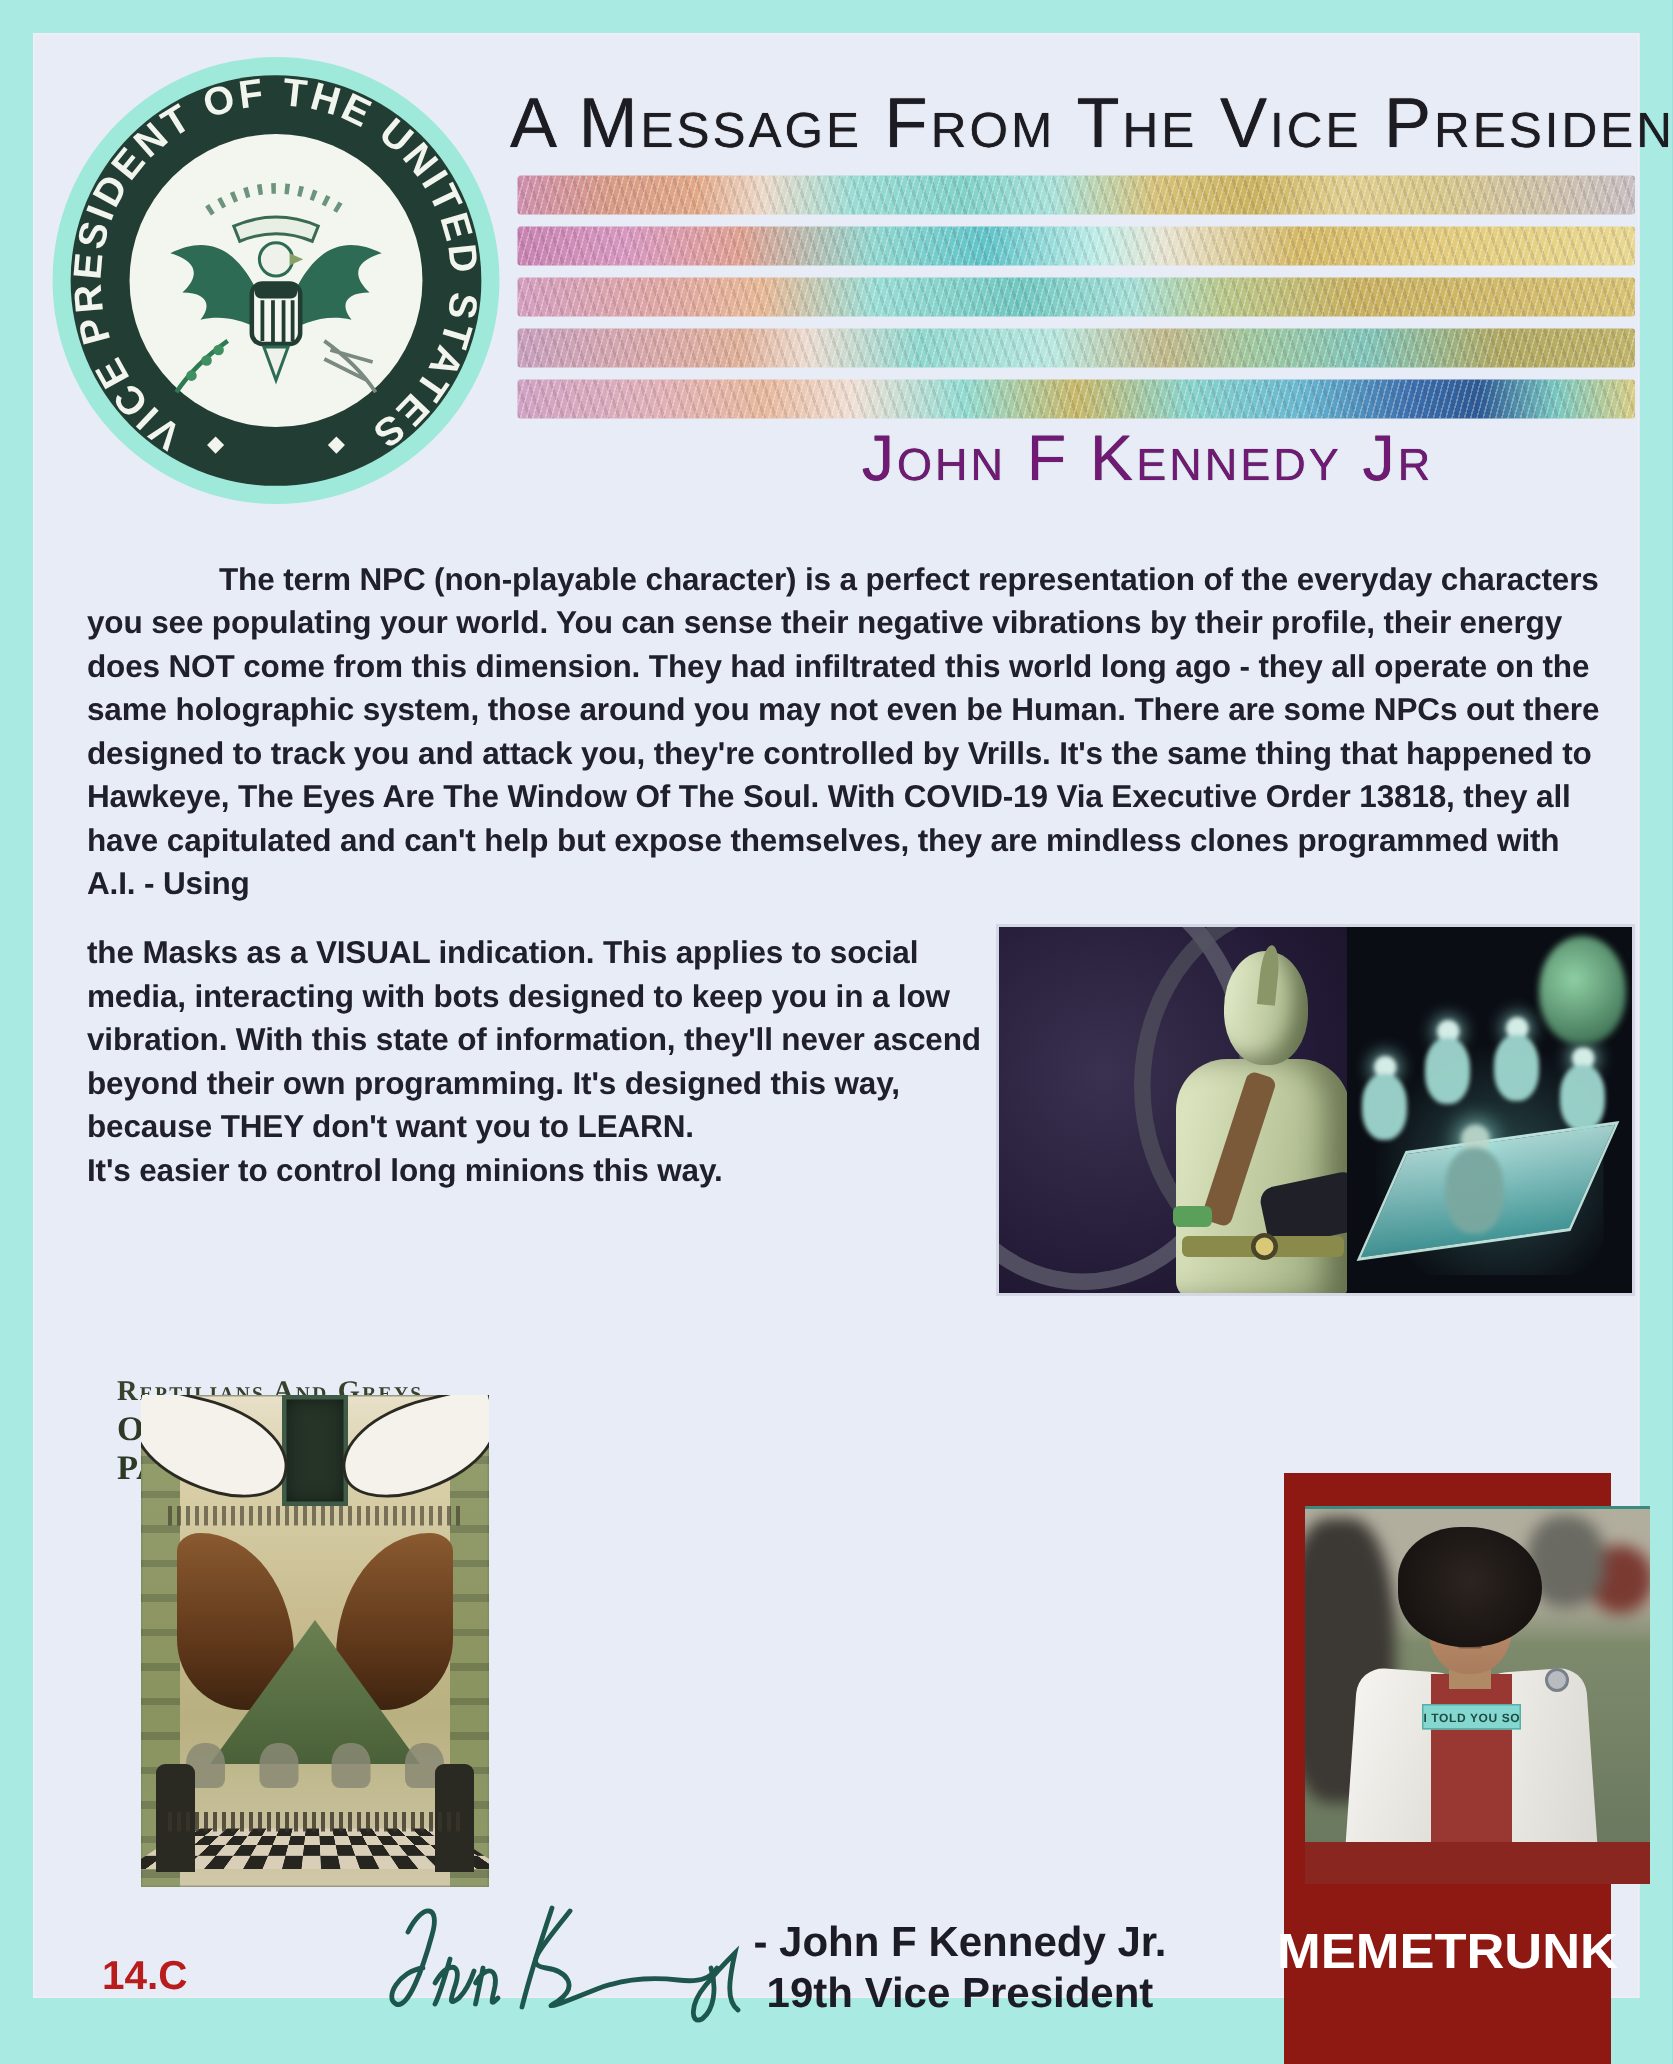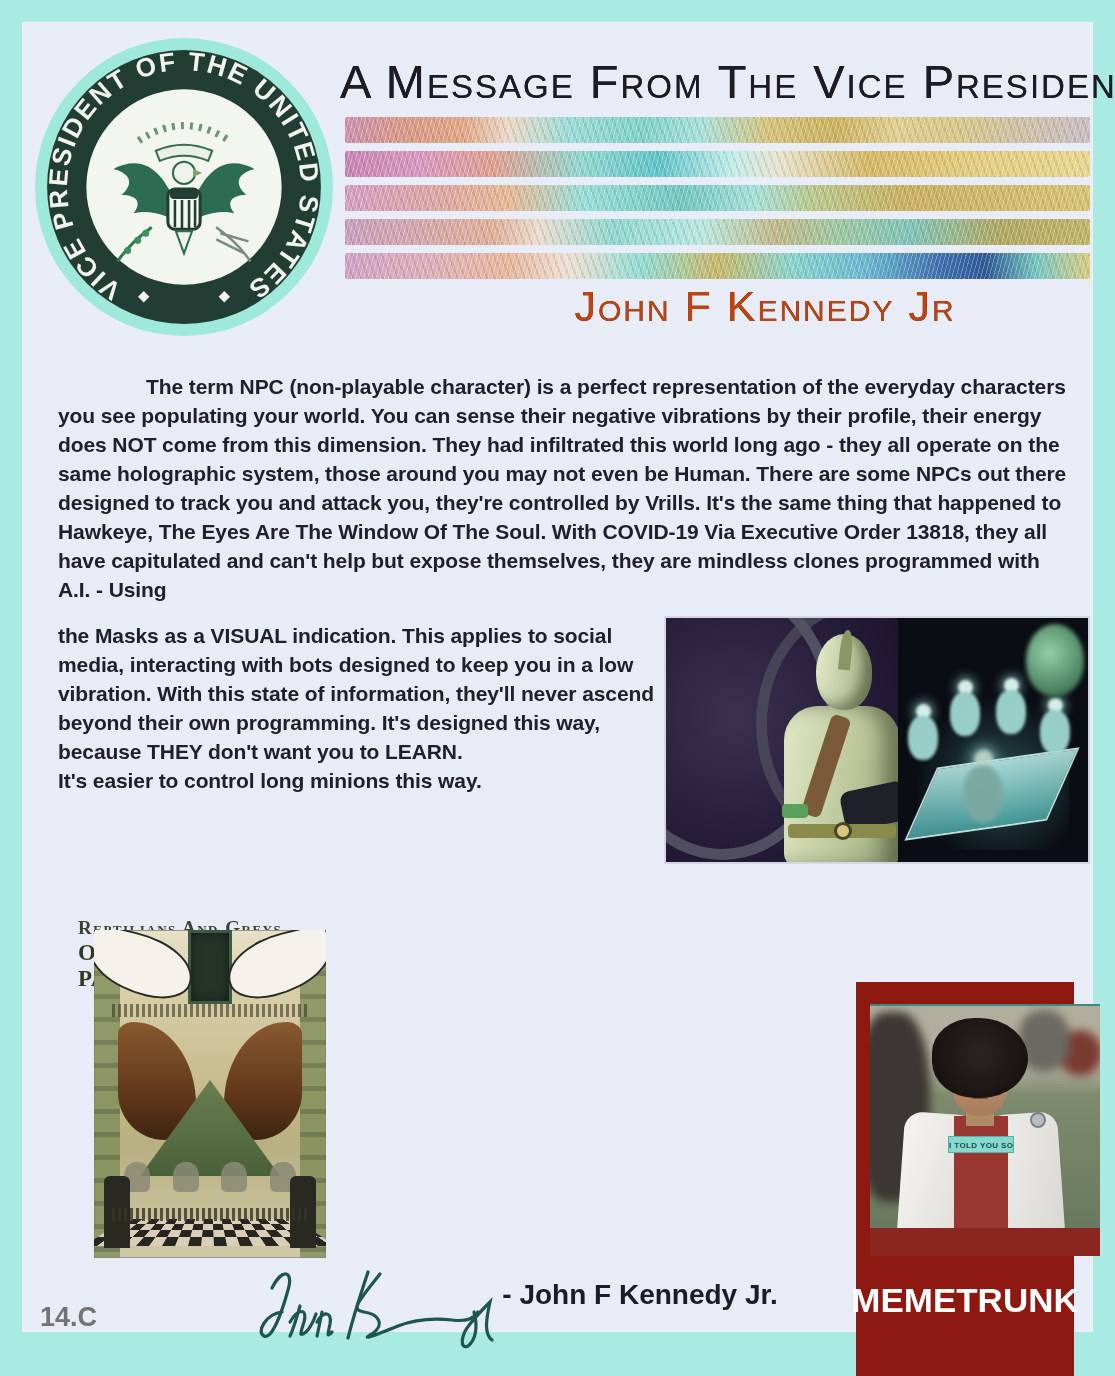--- a/index.html
+++ b/index.html
@@ -6,21 +6,21 @@
   .canvas{position:relative;width:1115px;height:1376px;background:#a9ebe3;overflow:hidden;
           font-family:"Liberation Sans",sans-serif;}
   .page{position:absolute;left:22px;top:22px;width:1071px;height:1310px;background:#e8ecf6;
         box-shadow:inset 0 0 0 1px #f2eef6;}
 
   
   .title{position:absolute;left:340px;top:54px;width:752px;text-align:center;
          font-variant:small-caps;font-size:47px;letter-spacing:2px;color:#1c1c22;
          text-shadow:0 0 .5px #1c1c22;white-space:nowrap;}
   .subtitle{position:absolute;left:440px;top:282px;width:650px;text-align:center;
-         font-variant:small-caps;font-size:43px;letter-spacing:2px;color:#c2410c;
+         font-variant:small-caps;font-size:43px;letter-spacing:2px;color:#701a75;
          text-shadow:0 0 .5px #1c1c22;white-space:nowrap;}
   .seal{position:absolute;left:33px;top:36px;width:302px;height:302px;}
 
   
   .banner{position:absolute;left:345px;top:117px;width:745px;}
   .stripe{position:relative;height:26px;margin-bottom:8px;border-radius:2px;}
   .stripe::after{content:"";position:absolute;inset:0;border-radius:2px;background:
      repeating-linear-gradient(105deg,rgba(255,255,255,.30) 0 1px,transparent 1px 4px),
      repeating-linear-gradient(70deg,rgba(70,50,70,.12) 0 2px,transparent 2px 7px);}
   .s1{background:linear-gradient(90deg,#cf8fae 0%,#d89a86 8%,#e2a886 16%,#ecd9c8 22%,#9addd4 30%,#7fd2c8 40%,#a8e2da 48%,#d6c278 57%,#cbb35e 66%,#e0cf8e 74%,#d8c887 82%,#cfc2a2 90%,#c8bfc2 100%);}
@@ -166,21 +166,21 @@
          font-size:8px;font-weight:700;color:#1f4a44;text-align:center;line-height:17px;letter-spacing:.4px;
          border:1px solid #57b0a8;box-sizing:border-box;white-space:nowrap;}
   .mt-badge{position:absolute;left:160px;top:106px;width:16px;height:16px;border-radius:50%;
          background:#b8bcc0;border:2px solid #78808a;box-sizing:border-box;}
   .mt-shorts{position:absolute;left:0;right:0;bottom:0;height:28px;background:#8a2620;}
   .mt-brand{position:absolute;left:0;right:0;top:300px;text-align:center;color:#fff;font-weight:700;
          font-size:33px;letter-spacing:0;transform:scaleX(1.06);white-space:nowrap;}
   .mt-url{position:absolute;left:0;right:0;top:338px;text-align:center;color:#edb9b2;font-size:21px;}
 
   
-  .code{position:absolute;left:40px;top:1302px;font-size:27px;font-weight:700;color:#737373;}
+  .code{position:absolute;left:68px;top:1302px;font-size:27px;font-weight:700;color:#b91c1c;}
   .sig{position:absolute;left:238px;top:1262px;}
   .attr{position:absolute;left:470px;top:1278px;width:340px;text-align:center;color:#1c1c26;
         font-weight:700;font-size:28px;line-height:34px;}
 </style>
 </head>
 <body>
 
 <div class="canvas">
   <div class="page"></div>
 
@@ -336,14 +336,15 @@
         <path d="M84,50 C82,60 80,70 79,74 M79,60 C86,48 94,50 92,62 C90,72 88,76 94,70"></path>
         <path d="M130,10 C122,34 114,60 110,76"></path>
         <path d="M142,12 C120,40 112,48 126,50 C140,52 148,62 134,72 C120,80 140,72 160,64 C178,57 196,56 214,58 C230,60 236,56 240,50"></path>
         <path d="M236,50 C240,64 238,78 230,84 C222,88 222,74 232,62 C240,52 248,44 252,40 C248,58 246,72 254,78"></path>
       </g>
     </svg>
   </div>
 
   <div class="attr">
     <div>- John F Kennedy Jr.</div>
+    <div>19th Vice President</div>
   </div>
 </div>
 
 </body></html>

